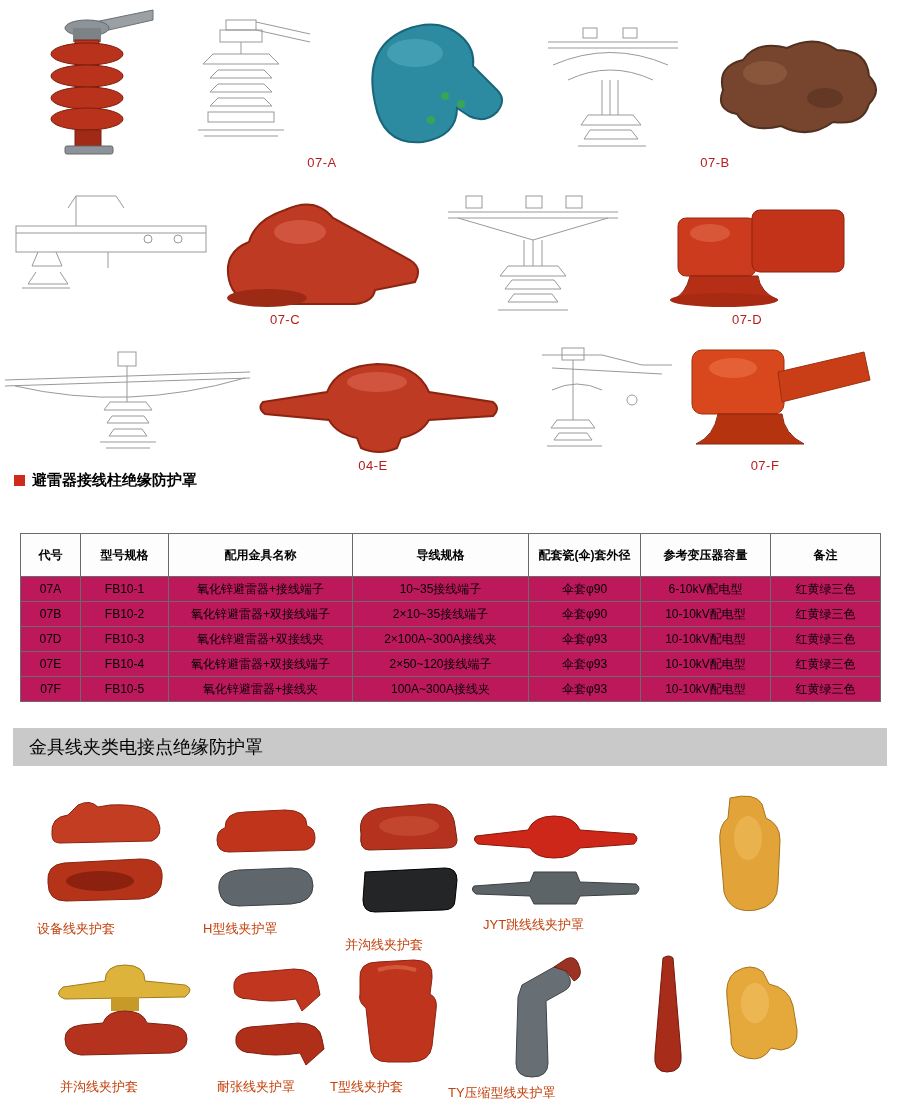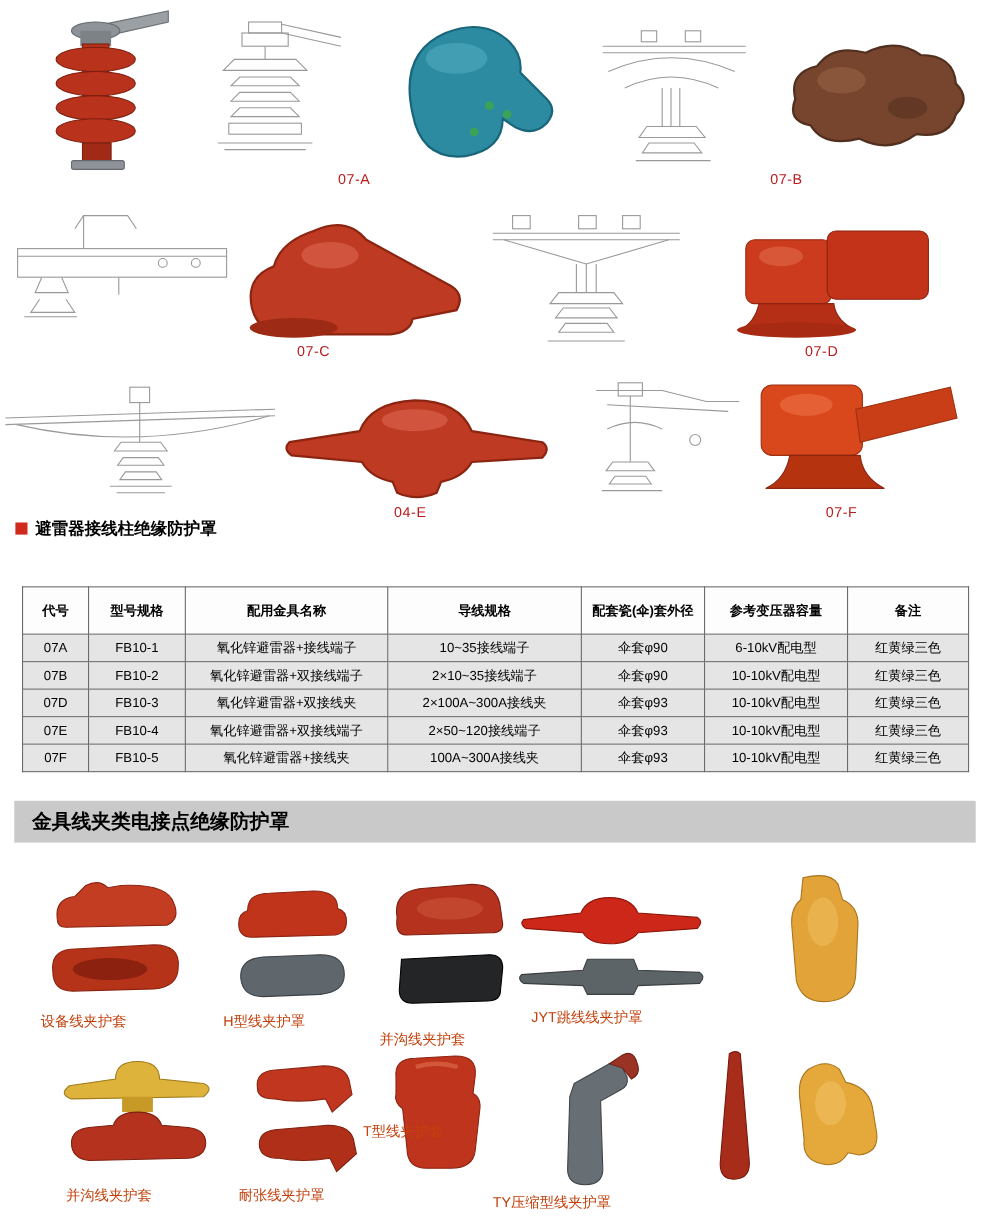--- a/index.html
+++ b/index.html
@@ -8,23 +8,23 @@
   .abs{position:absolute;}
   .fig-label{position:absolute;font-size:13px;color:#b91c1c;text-align:center;letter-spacing:.5px;}
   .plabel{position:absolute;font-size:13px;color:#c2410c;text-align:left;}
   .sec1{position:absolute;left:14px;top:471px;display:flex;align-items:center;
         font-weight:bold;font-size:15px;color:#000;}
   .sec1 .bullet{width:11px;height:11px;background:#cf2a1b;margin-right:7px;display:inline-block;}
   .spec-table{position:absolute;left:20px;top:502px;width:860px;border-collapse:collapse;
         font-size:12px;text-align:center;table-layout:fixed;color:#000;margin-top:31px;}
   .spec-table th,.spec-table td{border:1px solid #6b6b6b;padding:2px 3px;overflow:hidden;}
   .spec-table th{font-weight:bold;height:38px;background:#fdfdfd;line-height:1.25;}
-  .spec-table td{height:20px;background:#e5e5e5;}
+  .spec-table td{height:20px;background:#be185d;}
   .sec2{position:absolute;left:13px;top:728px;width:874px;height:38px;background:#c9c9c9;
-        display:flex;align-items:center;font-weight:bold;font-size:18px;color:#000;}
+        display:flex;align-items:center;font-weight:normal;font-size:18px;color:#000;}
   .sec2 span{margin-left:16px;}
   svg{display:block;}
 </style>
 </head>
 <body>
 
 <div class="page">
 
   <div>
 
@@ -325,17 +325,17 @@
       <path d="M30 14 Q46 4 58 14 L64 26 Q84 30 88 48 L92 72 Q94 90 76 92 L66 90 Q58 104 42 100 Q24 96 26 78 L22 40 Q20 22 30 14 Z" fill="#e4a83b" stroke="#a8741d"></path>
       <ellipse cx="50" cy="45" rx="14" ry="20" fill="#f2c164" opacity="0.6"></ellipse>
     </svg>
 
     <div class="plabel" style="left:37px;top:920px;width:120px">设备线夹护套</div>
     <div class="plabel" style="left:203px;top:920px;width:120px">H型线夹护罩</div>
     <div class="plabel" style="left:345px;top:936px;width:120px">并沟线夹护套</div>
     <div class="plabel" style="left:483px;top:916px;width:140px">JYT跳线线夹护罩</div>
     <div class="plabel" style="left:60px;top:1078px;width:120px">并沟线夹护套</div>
     <div class="plabel" style="left:217px;top:1078px;width:120px">耐张线夹护罩</div>
-    <div class="plabel" style="left:330px;top:1020px;width:120px">T型线夹护套</div>
+    <div class="plabel" style="left:330px;top:1078px;width:120px">T型线夹护套</div>
     <div class="plabel" style="left:448px;top:1084px;width:160px">TY压缩型线夹护罩</div>
   </div>
 
 </div>
 
 </body></html>

